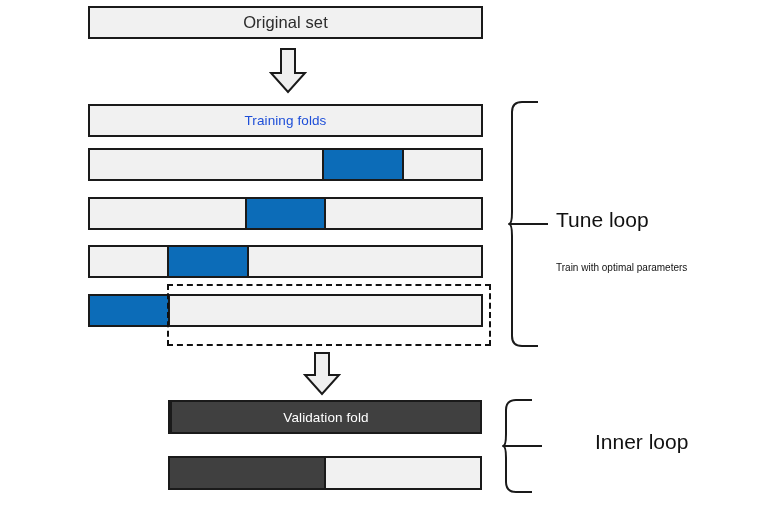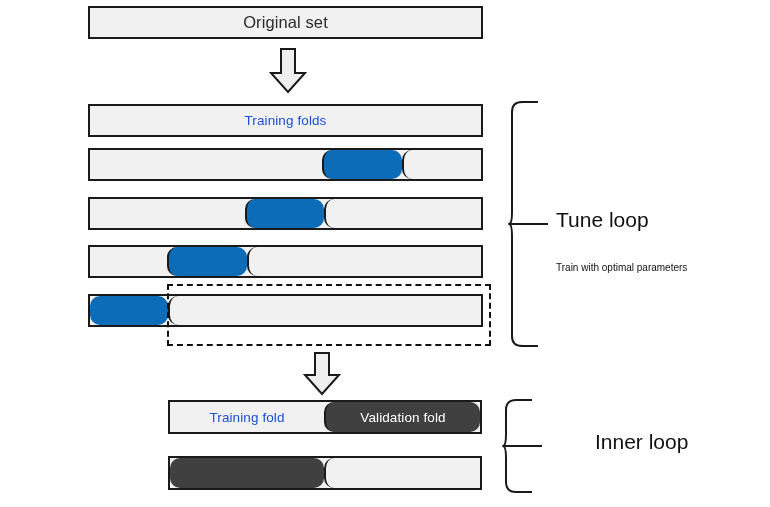--- a/index.html
+++ b/index.html
@@ -34,21 +34,20 @@
   }
   .seg {
     box-sizing: border-box;
     height: 100%;
     display: flex;
     align-items: center;
     justify-content: center;
     font-size: 13.5px;
     letter-spacing: .1px;
     white-space: nowrap;
-    border-radius: 10px;
   }
   .seg.plain {
     background: #f1f1f1;
     color: #1d4ed8;
   }
   .seg.blue {
     background: #0c6cb8;
     color: #ffffff;
   }
   .seg.orange {
@@ -163,21 +162,20 @@
   <div class="loop-title" id="label-outer-title">Tune loop</div>
   <div class="loop-sub" id="label-outer-sub">Train with optimal parameters</div>
 
   <div class="arrow" id="arrow-middle" style="left:303px; top:352px;">
     <svg width="38" height="44" viewBox="0 0 38 44">
       <polygon points="12,1 26,1 26,23 36,23 19,42 2,23 12,23" fill="#efefef" stroke="#1a1a1a" stroke-width="2" stroke-linejoin="miter"></polygon>
     </svg>
   </div>
 
   <div class="bar" id="bar-inner-1">
-      <div class="seg plain" style="flex: 1 1 0%;">Training fold</div>
       <div class="seg orange bordL" style="flex: 1 1 0%;">Validation fold</div>
     </div>
   <div class="bar" id="bar-inner-2">
       <div class="seg orange" style="flex: 1 1 0%;"></div>
       <div class="seg plain bordL" style="flex: 1 1 0%;"></div>
     </div>
 
   <div class="brace" id="brace-inner" style="left:502px; top:398px;">
     <svg width="44" height="96" viewBox="0 0 44 96">
       <path d="M30 2 H14 Q4 2 4 12 V36 Q4 48 1 48 Q4 48 4 60 V84 Q4 94 14 94 H30" fill="none" stroke="#1a1a1a" stroke-width="2" stroke-linecap="butt" stroke-linejoin="round"></path>

